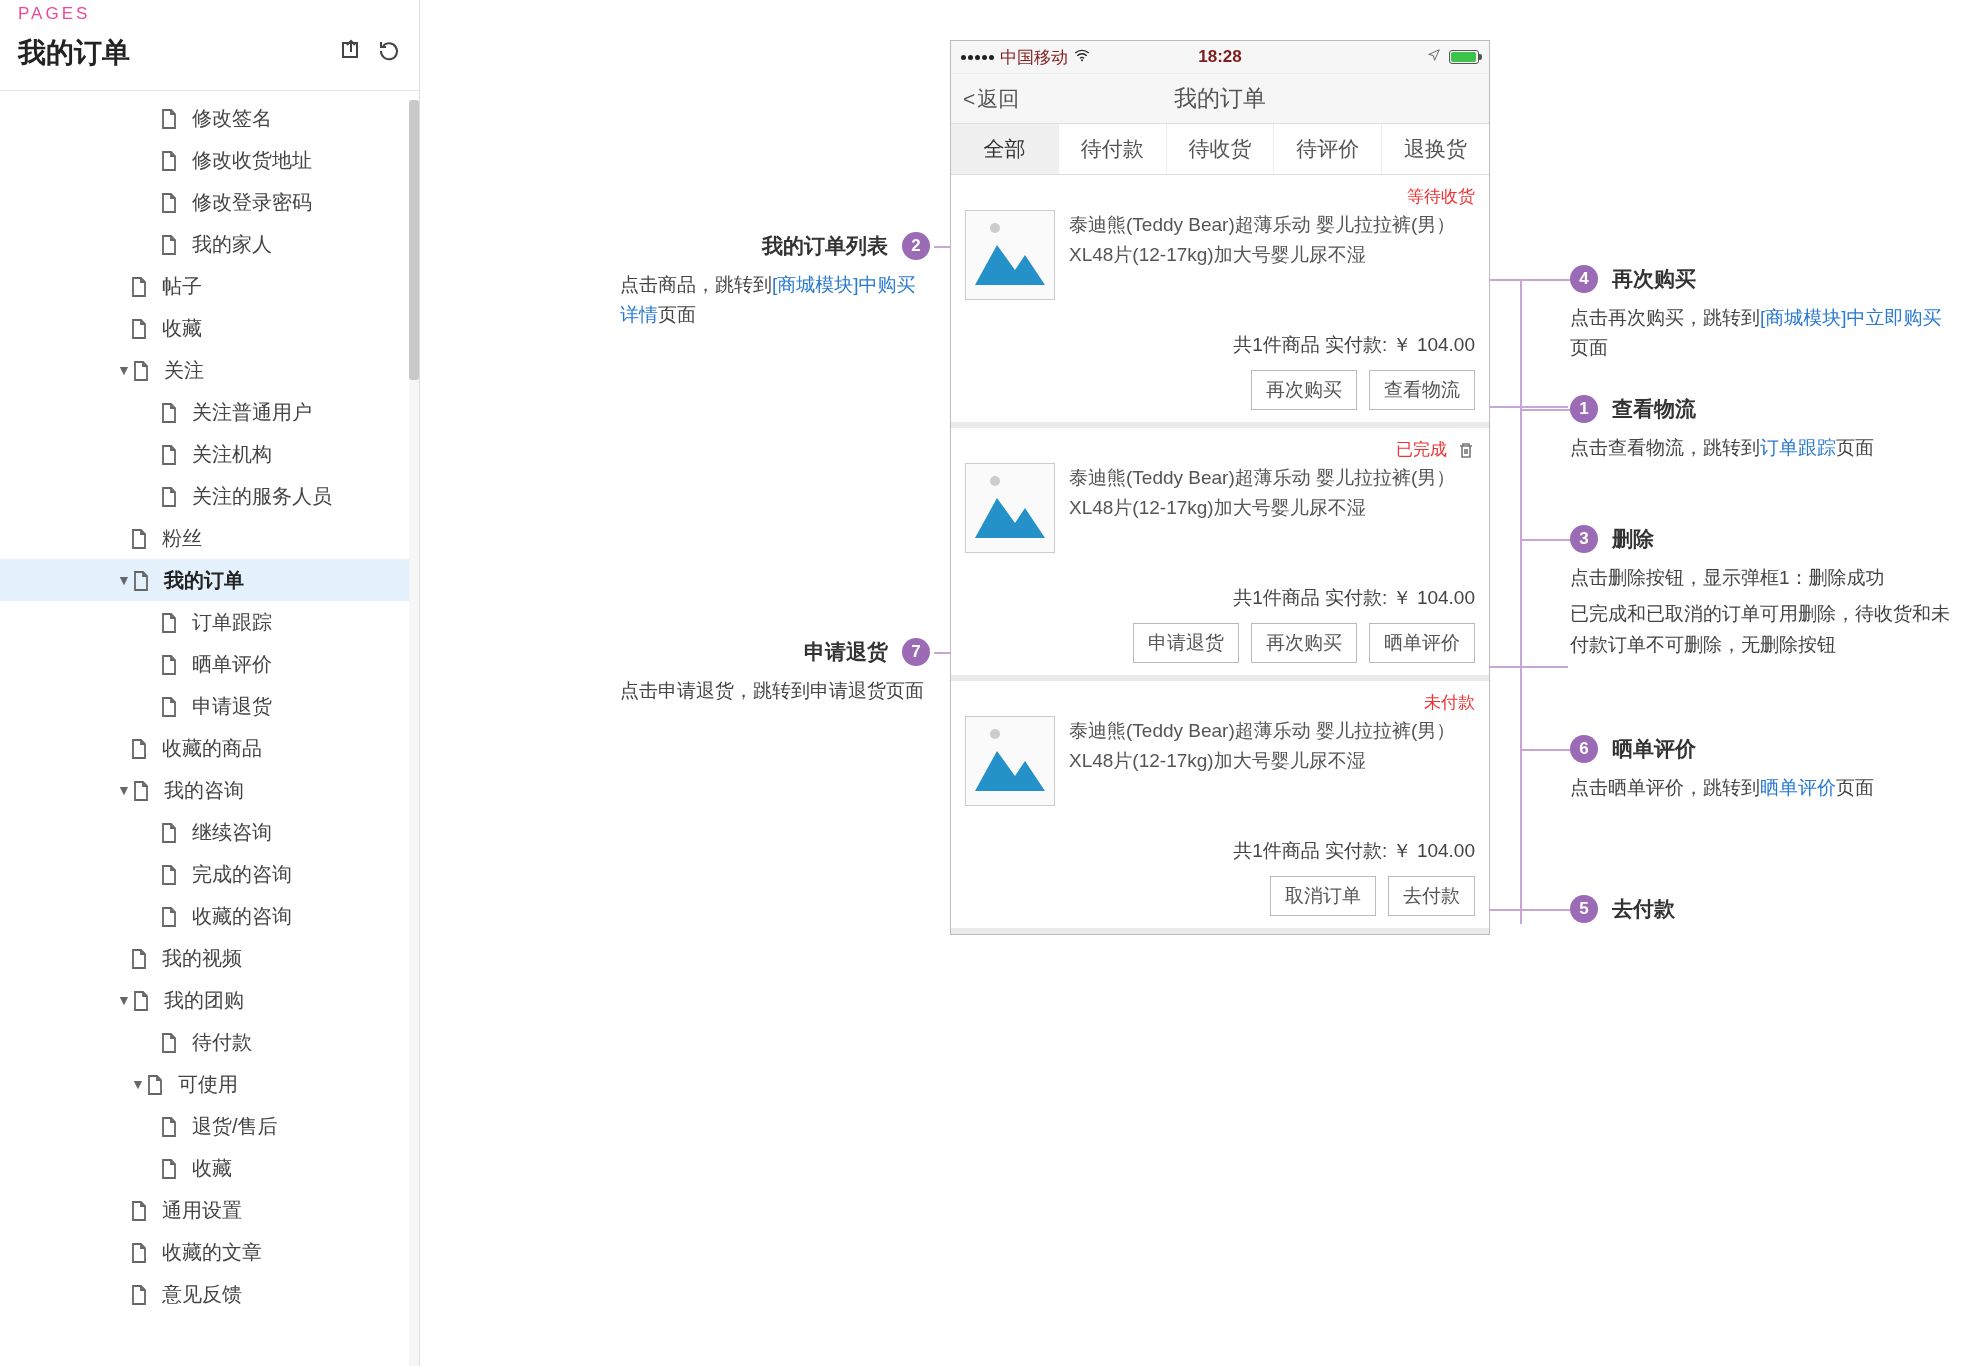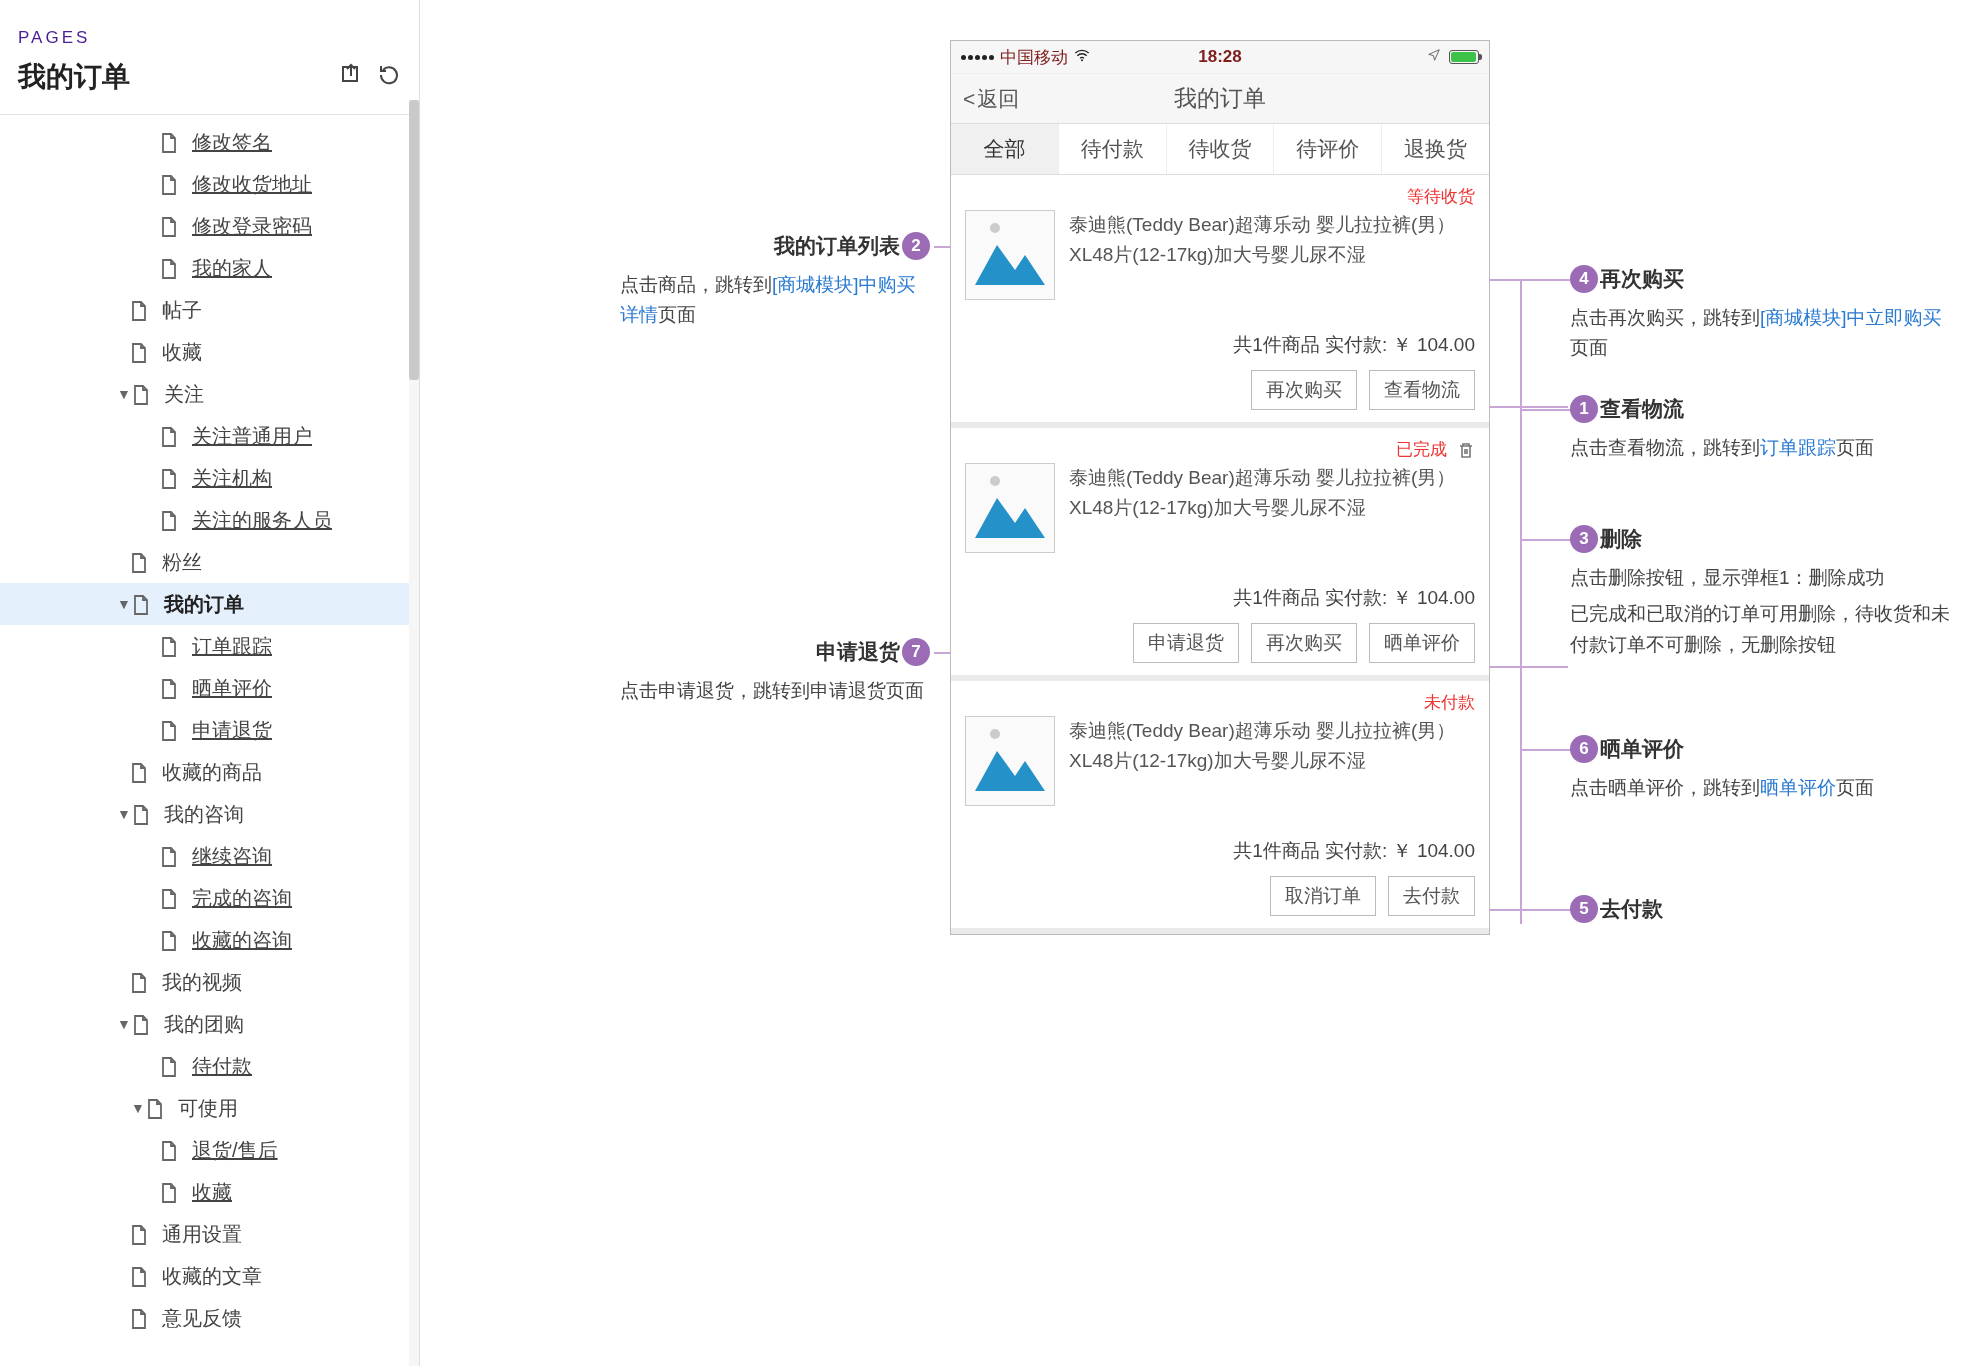--- a/index.html
+++ b/index.html
@@ -32,22 +32,22 @@
   position: absolute;
   top: 0; left: 0;
   width: 10px; height: 280px;
   background: #c9c9c9;
   border-radius: 3px;
 }
 
 .sidebar-header-label {
   font-size: 17px;
   letter-spacing: 3px;
-  color: #4c1d95;
-  padding: 28px 18px 0 18px;
+  color: #ec4899;
+  padding: 4px 18px 0 18px;
   font-weight: 500;
 }
 .sidebar-title-row {
   display: flex;
   align-items: center;
   padding: 10px 18px 18px 18px;
   border-bottom: 1px solid #e3e3e3;
 }
 .sidebar-title {
   font-size: 28px;
@@ -86,21 +86,21 @@
   margin-right: 14px;
   flex-shrink: 0;
   display: inline-block;
 }
 .page-ic svg { width: 18px; height: 20px; fill: none; stroke: #666; stroke-width: 1.8; }
 .tree-row.selected {
   background: #e4f0fb;
   font-weight: 700;
   color: #222;
 }
-.ind-3 { padding-left: 160px; text-decoration: underline; }
+.ind-3 { padding-left: 160px; }
 .ind-2 { padding-left: 130px; }
 .ind-2a { padding-left: 116px; }
 .ind-2b { padding-left: 130px; }
 .ind-3b { padding-left: 186px; }
 
 .canvas {
   position: absolute;
   left: 420px; top: 0;
   right: 0; bottom: 0;
   background: #fff;
@@ -261,21 +261,21 @@
 .annotation {
   position: absolute;
   font-size: 19px;
   color: #333;
 }
 .annotation .title {
   font-weight: 700;
   font-size: 21px;
   display: flex;
   align-items: flex-end;
-  gap: 2px;
+  gap: 14px;
   margin-bottom: 10px;
 }
 .annotation .body {
   color: #444;
   line-height: 1.6;
 }
 .annotation .link { color: #2a7ad1; }
 .num-badge {
   width: 28px; height: 28px;
   background: #9b6bb5;

